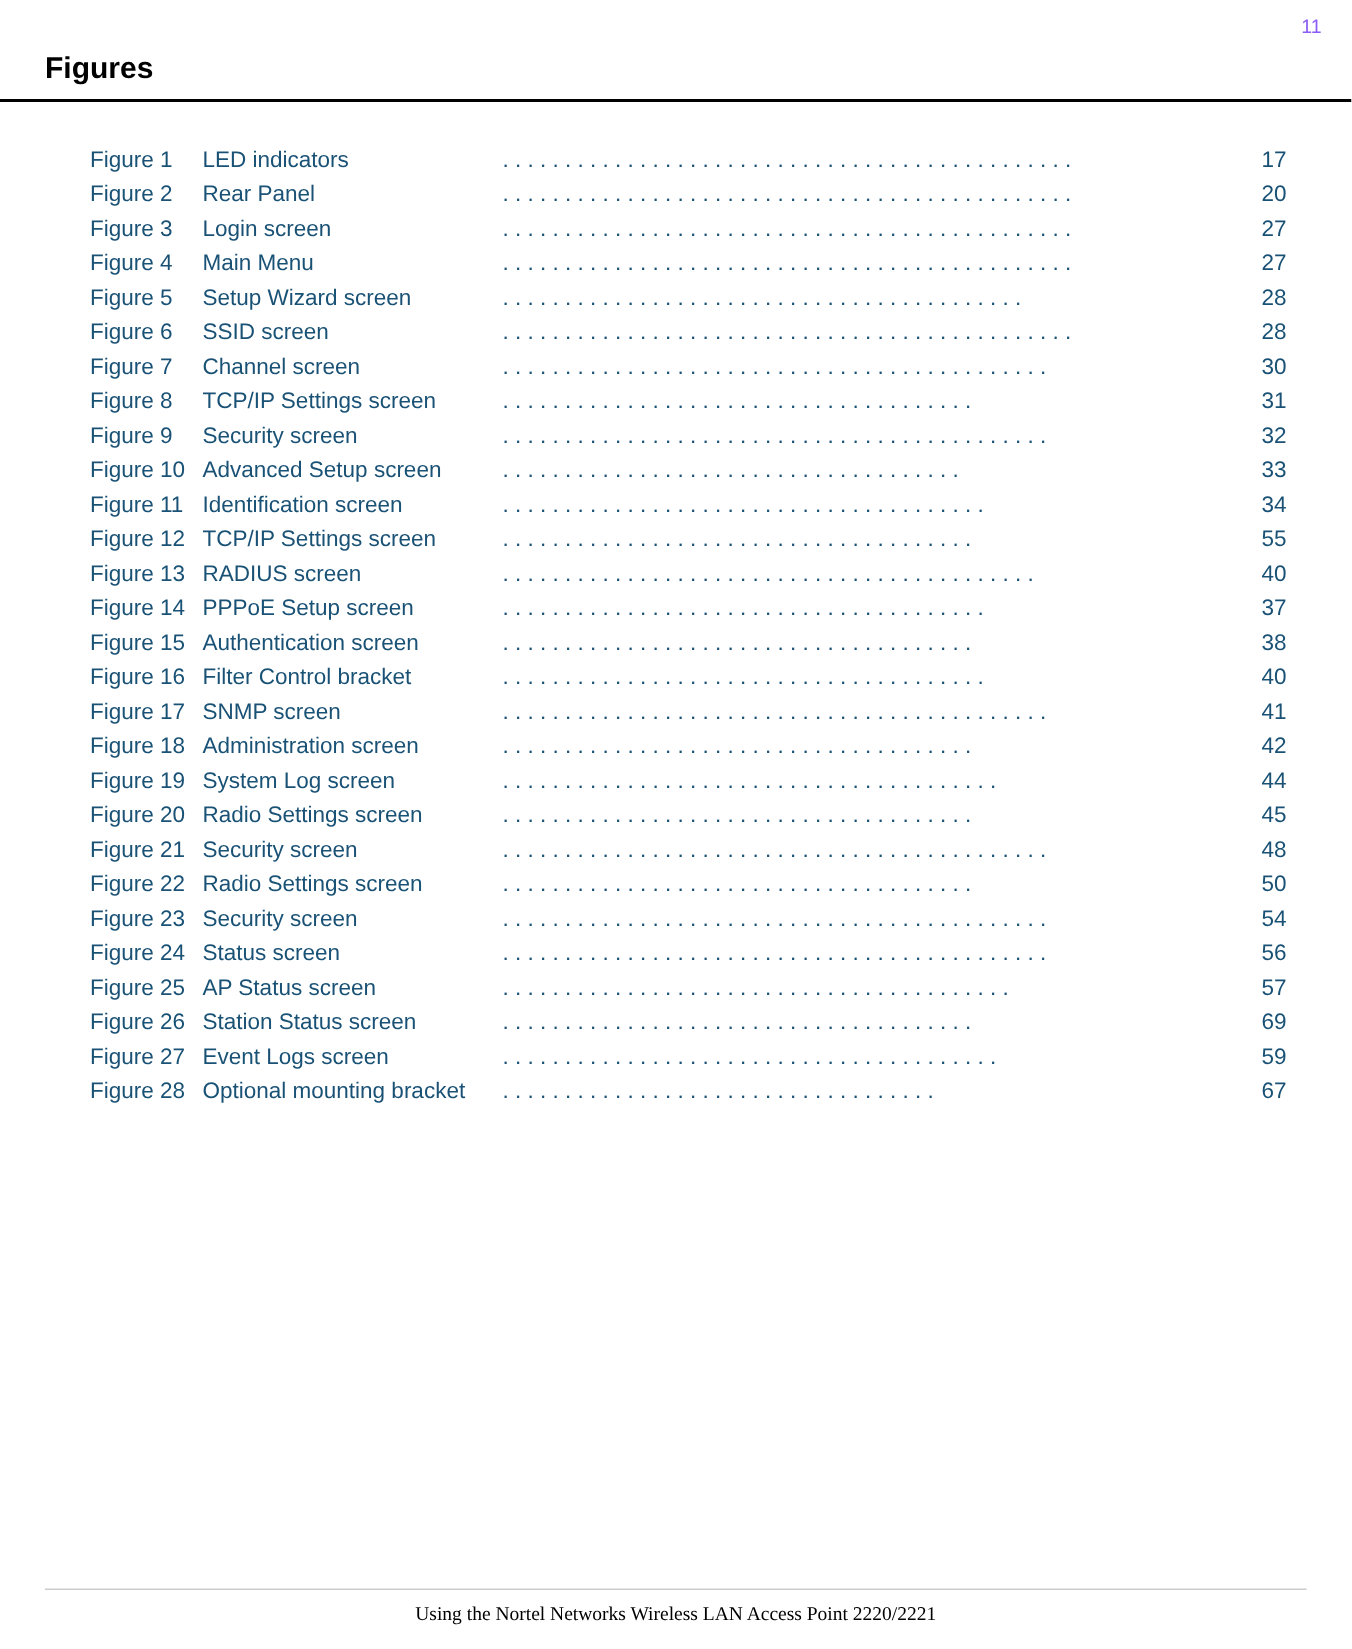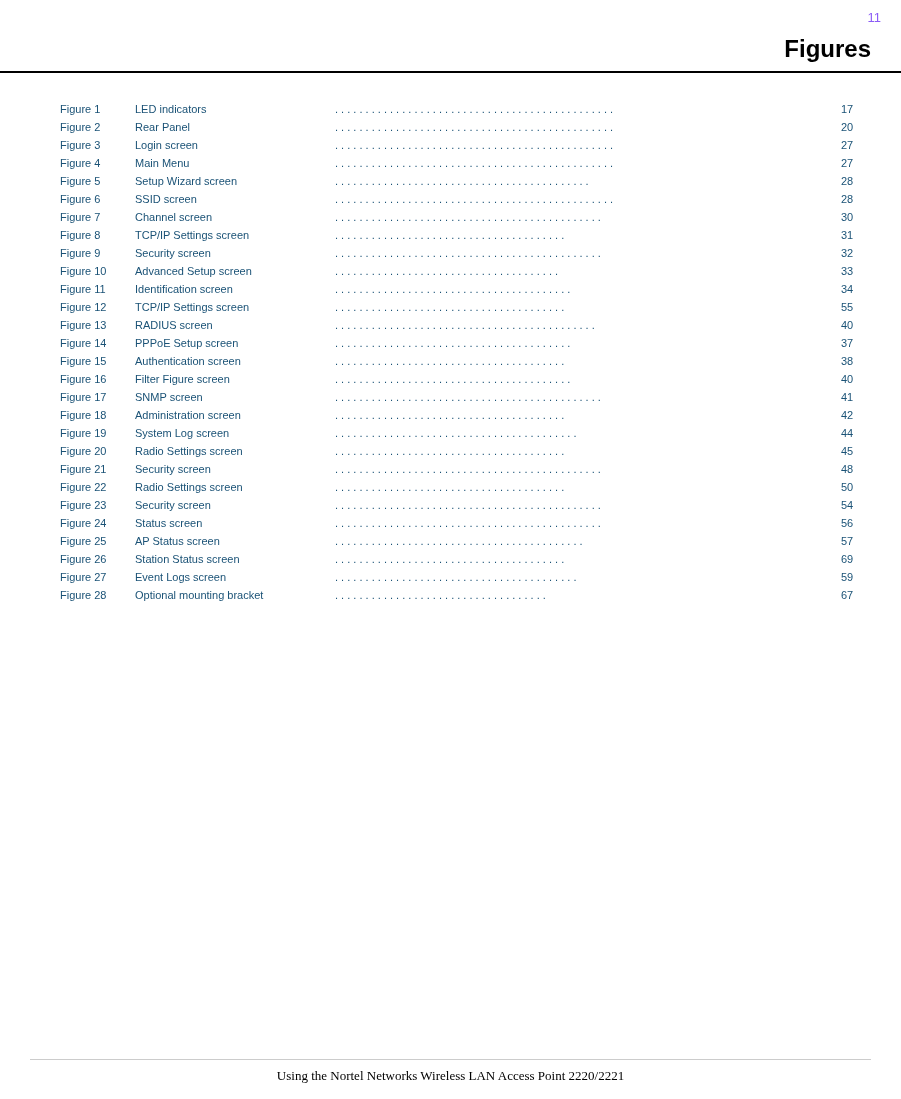--- a/index.html
+++ b/index.html
@@ -19,39 +19,38 @@
     }
 
     .page-number {
       text-align: right;
       padding: 10px 20px 5px 20px;
       font-size: 13px;
       color: #8b5cf6;
     }
 
     .page-title {
-      font-size: 24px;
+      font-size: 20px;
       font-weight: bold;
       color: #000000;
       padding: 5px 30px 8px 30px;
       border-bottom: 2px solid #000000;
       margin-bottom: 20px;
-      text-align: right;
     }
 
     .figures-list {
       padding: 10px 30px 10px 60px;
     }
 
     .figure-row {
       display: flex;
       align-items: baseline;
       margin-bottom: 6px;
       color: #1a5276;
-      font-size: 11px;
+      font-size: 15px;
     }
 
     .figure-label {
       min-width: 75px;
       color: #1a5276;
       flex-shrink: 0;
     }
 
     .figure-name {
       min-width: 200px;
@@ -184,21 +183,21 @@
       <span class="figure-page">37</span>
     </div>
     <div class="figure-row">
       <span class="figure-label">Figure 15</span>
       <span class="figure-name">Authentication screen</span>
       <span class="figure-dots"> . . . . . . . . . . . . . . . . . . . . . . . . . . . . . . . . . . . . . .</span>
       <span class="figure-page">38</span>
     </div>
     <div class="figure-row">
       <span class="figure-label">Figure 16</span>
-      <span class="figure-name">Filter Figure screen</span>
+      <span class="figure-name">Filter Control bracket</span>
       <span class="figure-dots"> . . . . . . . . . . . . . . . . . . . . . . . . . . . . . . . . . . . . . . .</span>
       <span class="figure-page">40</span>
     </div>
     <div class="figure-row">
       <span class="figure-label">Figure 17</span>
       <span class="figure-name">SNMP screen</span>
       <span class="figure-dots"> . . . . . . . . . . . . . . . . . . . . . . . . . . . . . . . . . . . . . . . . . . . .</span>
       <span class="figure-page">41</span>
     </div>
     <div class="figure-row">

